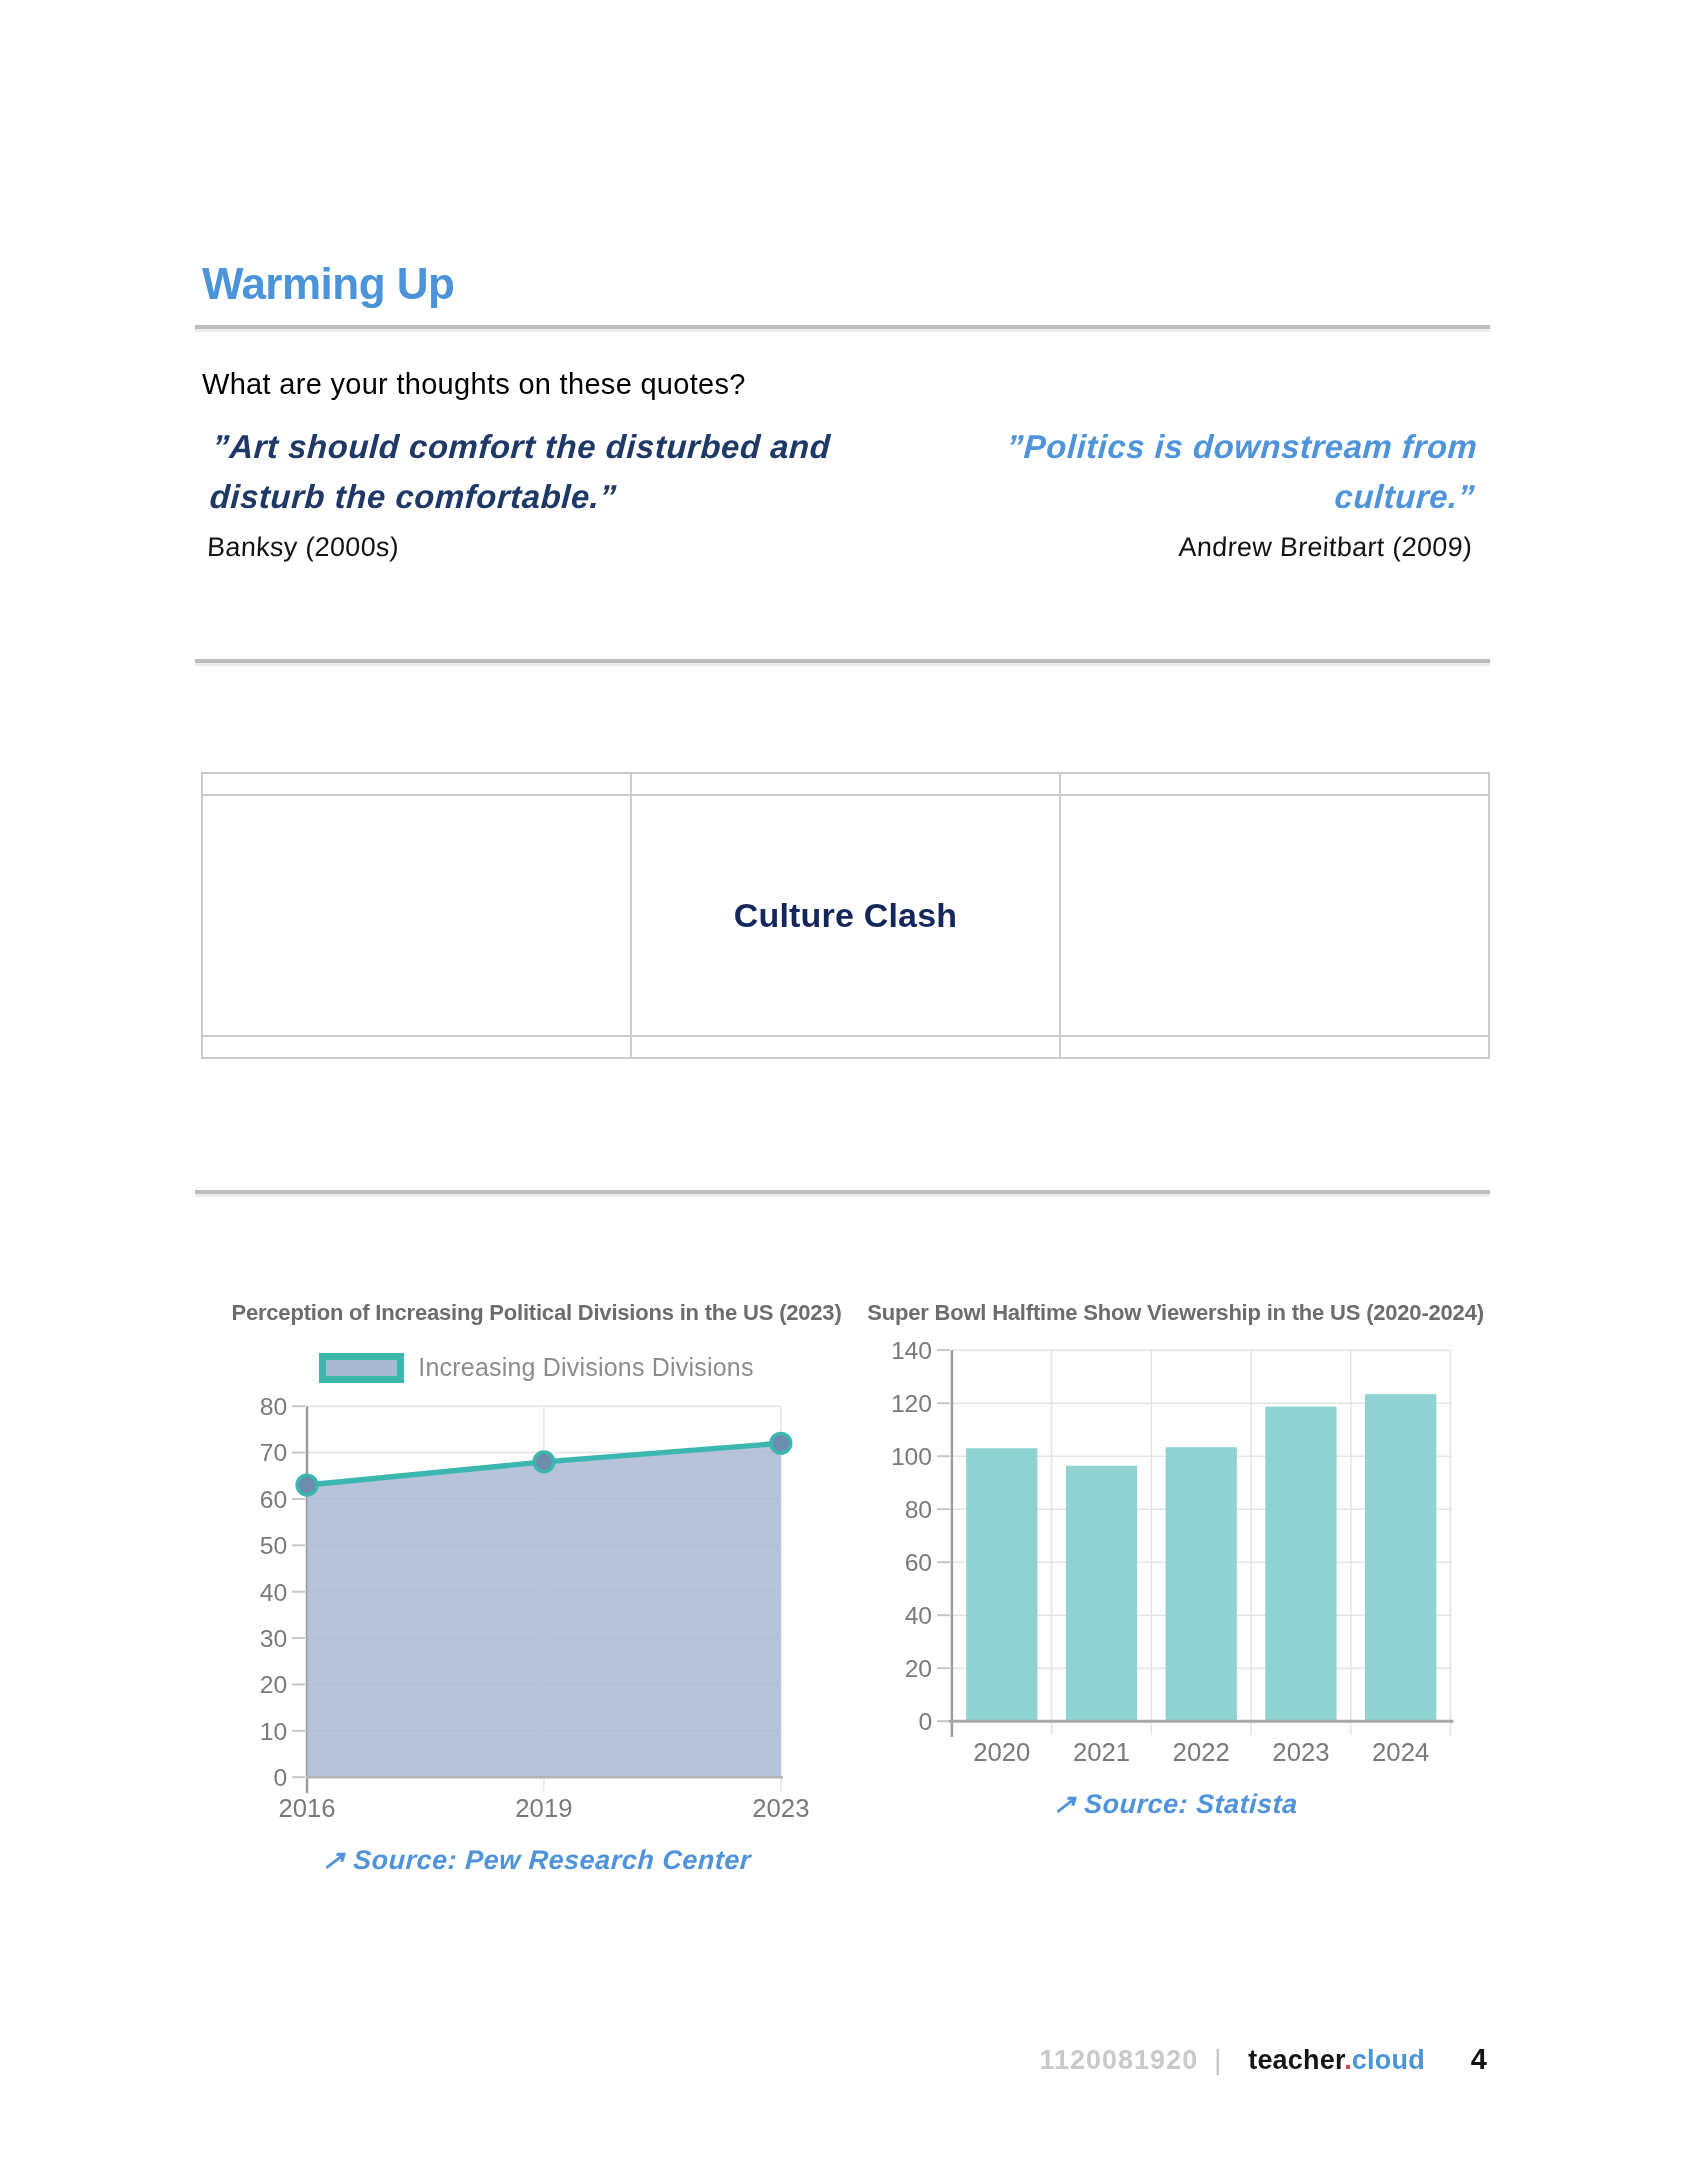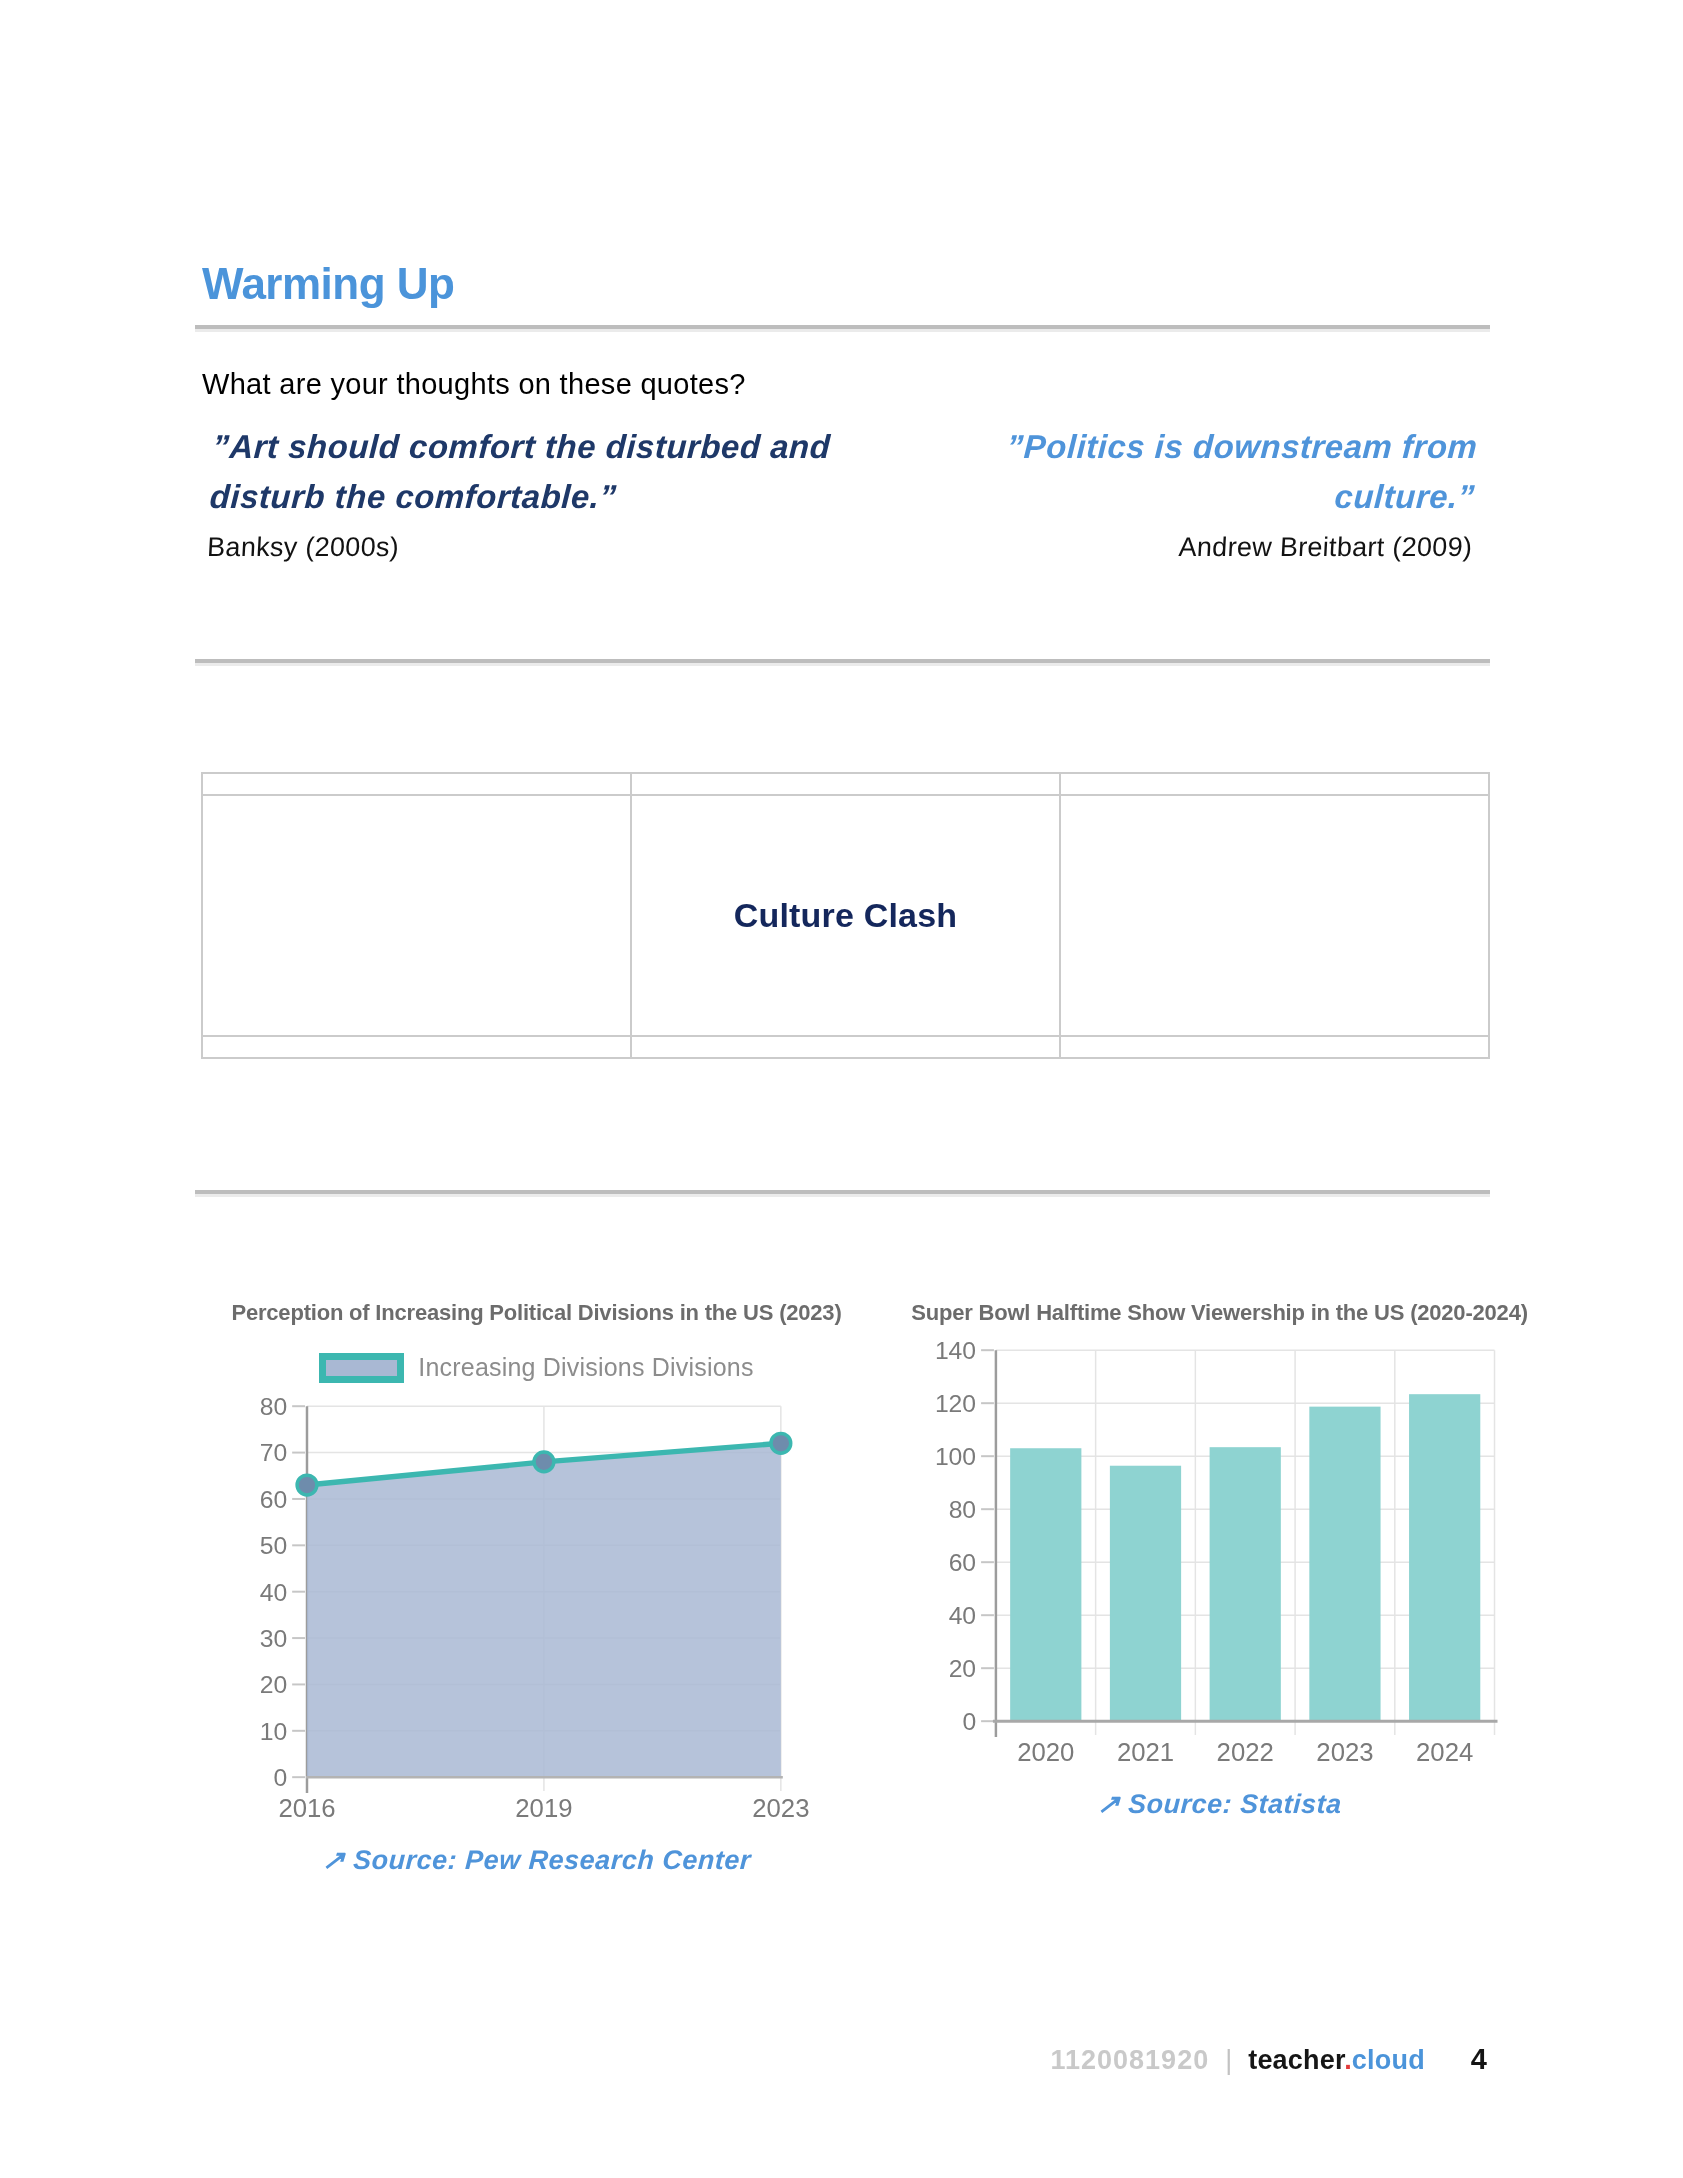--- a/index.html
+++ b/index.html
@@ -22,35 +22,35 @@
   .attribution{margin-top:6px;font-style:normal;font-weight:400;letter-spacing:0.3px;
                transform:none;font-size:27px;color:#121212;}
 
   .grid-table{position:absolute;left:201px;top:772px;width:1289px;height:287px;
               border-collapse:collapse;table-layout:fixed;}
   .grid-table td{border:2px solid #cbcbcb;text-align:center;vertical-align:middle;}
   .center-cell{font-size:34px;font-weight:800;color:#14275c;letter-spacing:0.2px;}
 
   .chart-col{position:absolute;top:1299px;}
   .chart-col.left{left:214px;width:645px;}
-  .chart-col.right{left:895px;width:649px;}
+  .chart-col.right{left:851px;width:649px;}
   .chart-title{text-align:center;font-size:22px;font-weight:700;color:#6c6c6c;
                letter-spacing:-0.2px;line-height:1.25;}
   .legend-row{display:flex;justify-content:center;align-items:center;margin-top:26px;height:30px;}
   .legend-swatch{width:85px;height:30px;box-sizing:border-box;margin-right:14px;}
   .legend-label{font-size:25px;color:#8c8c8c;letter-spacing:0.2px;}
   .chart-svg{display:block;margin-top:6px;}
   .chart-source{margin-top:14px;text-align:center;font-size:27px;color:#4f94da;}
   .chart-source .hand-inline{display:inline-block;}
 
   .footer{position:absolute;top:2043px;right:196px;display:flex;align-items:baseline;
           font-size:27px;white-space:nowrap;}
   .footer .doc-id{font-weight:600;color:#c9c9c9;letter-spacing:1px;}
   .footer .sep{margin:0 16px;color:#c2c2c2;font-weight:400;}
-  .footer .brand{font-weight:800;letter-spacing:0.2px;}
+  .footer .brand{font-weight:800;letter-spacing:0.2px;margin-left:11px;}
   .footer .brand .t{color:#161616;} .footer .brand .dot{color:#e23b3b;}
   .footer .brand .c{color:#4b94da;}
   .footer .page-num{margin-left:46px;font-size:29px;font-weight:800;color:#141414;}
 </style>
 </head>
 <body>
 
 <div class="page">
 
   <div class="heading">Warming Up</div>

